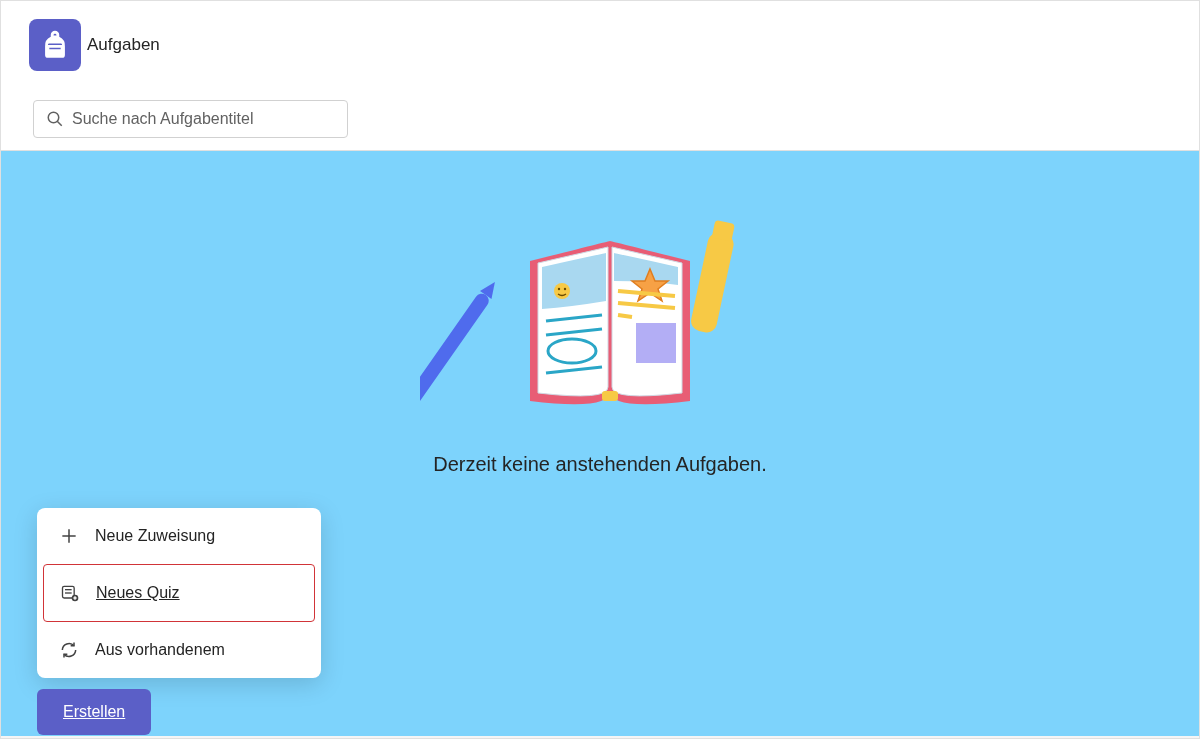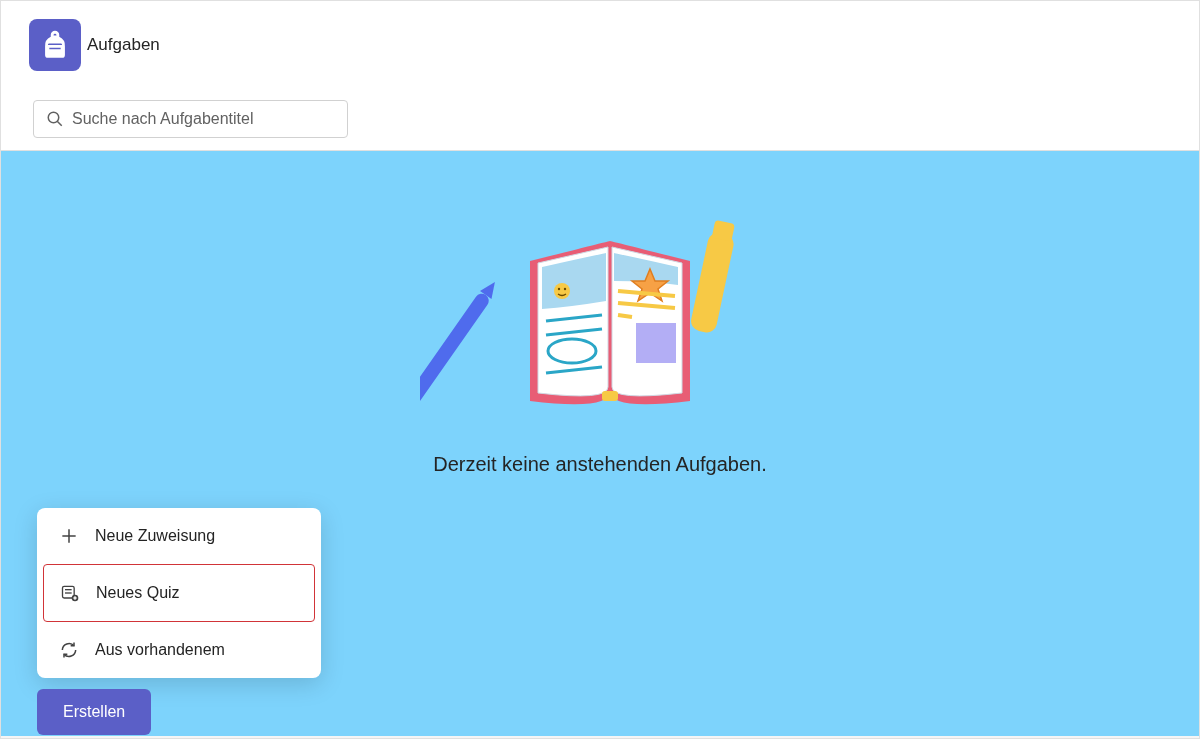--- a/index.html
+++ b/index.html
@@ -113,20 +113,21 @@
     position: absolute;
     left: 36px;
     bottom: 1px;
     background: #5b5fc7;
     color: #ffffff;
     border: none;
     border-radius: 6px;
     font-size: 16px;
     padding: 14px 26px;
     cursor: pointer;
+    text-decoration: underline;
   }
 
   
   .create-menu {
     position: absolute;
     left: 36px;
     bottom: 58px;
     background: #ffffff;
     border-radius: 8px;
     box-shadow: 0 6px 24px rgba(0,0,0,0.15);
@@ -137,20 +138,21 @@
     display: flex;
     align-items: center;
     padding: 16px 14px;
     font-size: 16px;
     color: #242424;
     cursor: pointer;
     border-radius: 4px;
   }
   .menu-item.highlighted {
     border: 1px solid #d13438;
+    text-decoration: underline;
   }
   .menu-item .icon {
     width: 24px;
     height: 24px;
     margin-right: 14px;
     color: #424242;
     display:flex;
     align-items:center;
     justify-content:center;
   }

